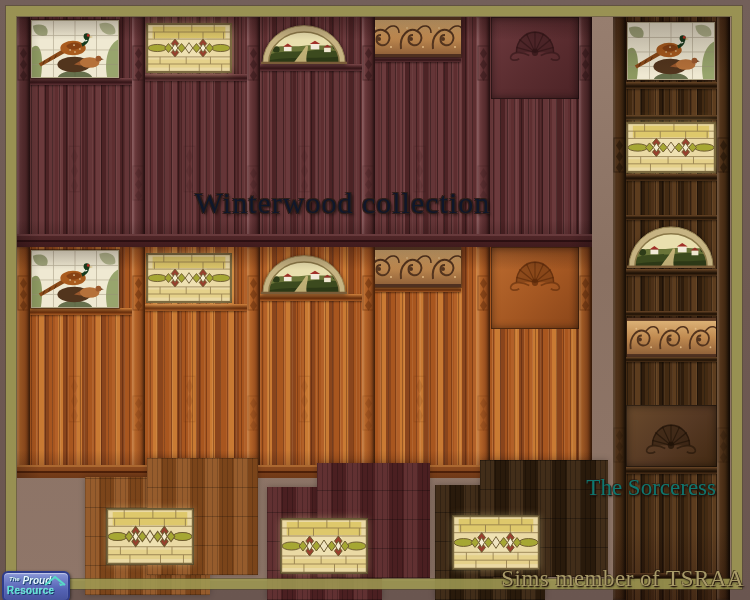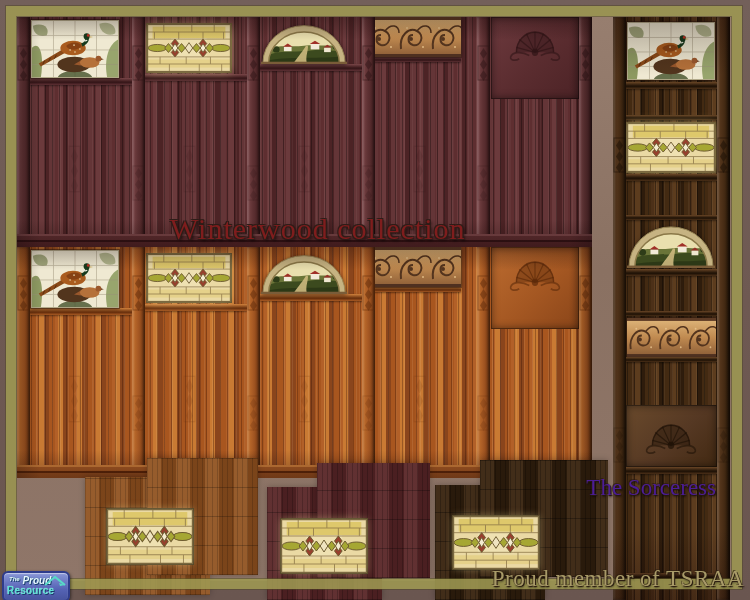--- a/index.html
+++ b/index.html
@@ -84,27 +84,27 @@
     repeating-linear-gradient(0deg,rgba(0,0,0,.25) 0 1px,transparent 1px 29px),
     repeating-linear-gradient(90deg,rgba(255,200,190,.07) 0 14px,rgba(20,0,0,.16) 14px 29px)}
   .floor-dark{background-color:#33200e;background-image:
     repeating-linear-gradient(90deg,rgba(0,0,0,.25) 0 1px,transparent 1px 5px),
     repeating-linear-gradient(0deg,rgba(0,0,0,.3) 0 1px,transparent 1px 29px),
     repeating-linear-gradient(90deg,rgba(255,215,170,.07) 0 14px,rgba(0,0,0,.2) 14px 29px)}
   .rug{position:absolute;z-index:11;display:block;box-shadow:0 0 8px rgba(255,240,170,.35), 0 0 0 1px #4a3c20}
   
   .overlay-text{position:absolute;z-index:40;pointer-events:none}
   #title{
-    left:170px;top:212px;width:345px;text-align:left;
-    font-size:30px;letter-spacing:1px;color:#7f1d1d;
+    left:170px;top:186px;width:345px;text-align:center;
+    font-size:30px;letter-spacing:1px;color:#0f172a;
     text-shadow:1px 1px 0 #2e1d18,-1px -1px 0 #2e1d18,1px -1px 0 #2e1d18,-1px 1px 0 #2e1d18,2px 2px 3px rgba(0,0,0,.6);
   }
   #author{
     left:556px;top:475px;width:160px;text-align:right;
-    font-size:23px;color:#4c1d95;
+    font-size:23px;color:#0f766e;
     text-shadow:1px 1px 0 #241710,-1px -1px 0 rgba(36,23,16,.6),1px 2px 2px rgba(0,0,0,.55);
   }
   #membership{
     left:470px;top:566px;width:274px;text-align:right;
     font-size:23px;letter-spacing:.5px;color:#a89a68;
     text-shadow:1px 1px 0 #2e2012,-1px -1px 0 rgba(46,32,18,.6),1px 2px 2px rgba(0,0,0,.5);
   }
   
   #tsr-logo{
     position:absolute;left:2px;top:571px;width:64px;height:27px;z-index:45;
@@ -522,21 +522,21 @@
   <div class="floor floor-dark" style="left:480px;top:460px;width:128px;height:117px"></div>
   <svg class="rug" style="left:453px;top:516px;width:86px;height:53px">
       <use href="#sym-glass" width="100%" height="100%"></use>
     </svg>
 </div>
 
 <div id="frame"></div>
 
 <div id="title" class="overlay-text">Winterwood collection</div>
 <div id="author" class="overlay-text">The Sorceress</div>
-<div id="membership" class="overlay-text">Proud member of TSRAA</div>
+<div id="membership" class="overlay-text">Sims member of TSRAA</div>
 
 <div id="tsr-logo">
   <div class="tsr-line1"><span class="tsr-the">The</span> <span>Proud</span></div>
   <div class="tsr-line2">Resource</div>
   <svg class="tsr-roof" width="22" height="11" viewBox="0 0 22 11">
     <path d="M1 10 L11 2 L21 10" stroke="#58d8c8" stroke-width="2.2" fill="none"></path>
     <path d="M15 8 L21 10 L16 11 Z" fill="#58d8c8"></path>
   </svg>
 </div>
 

